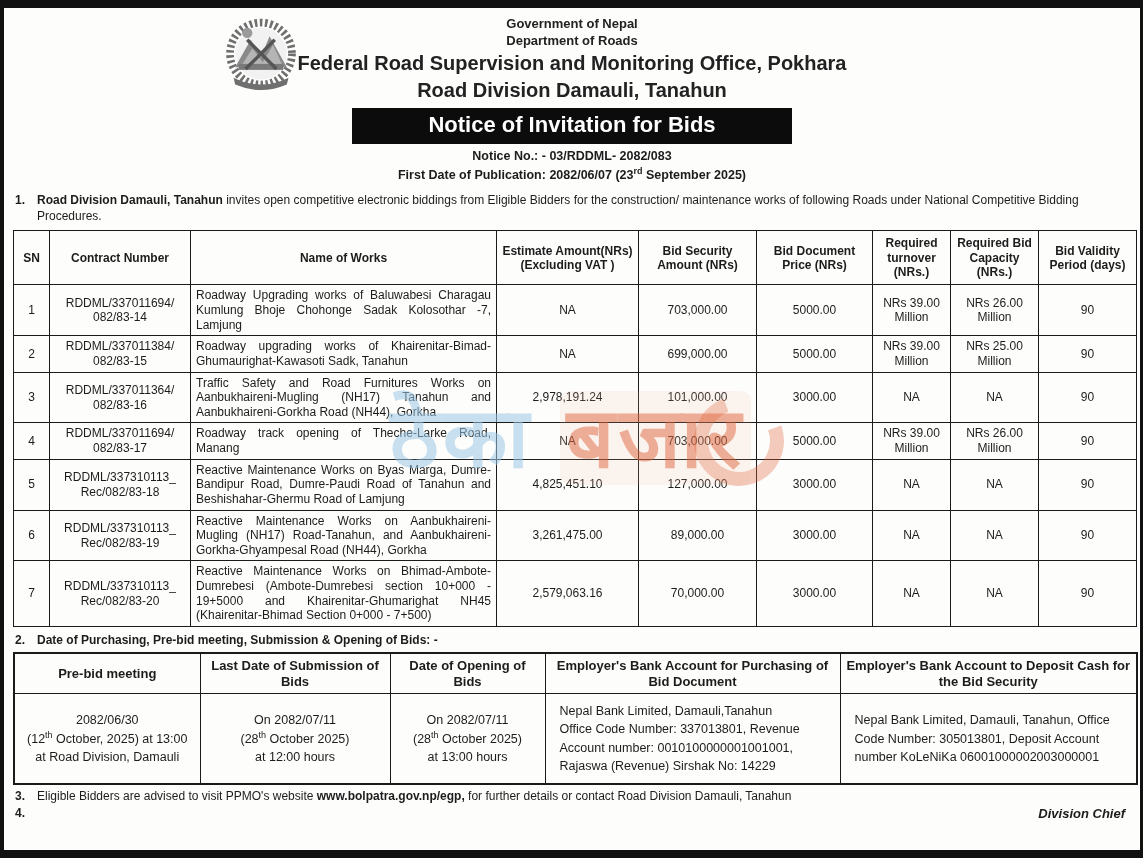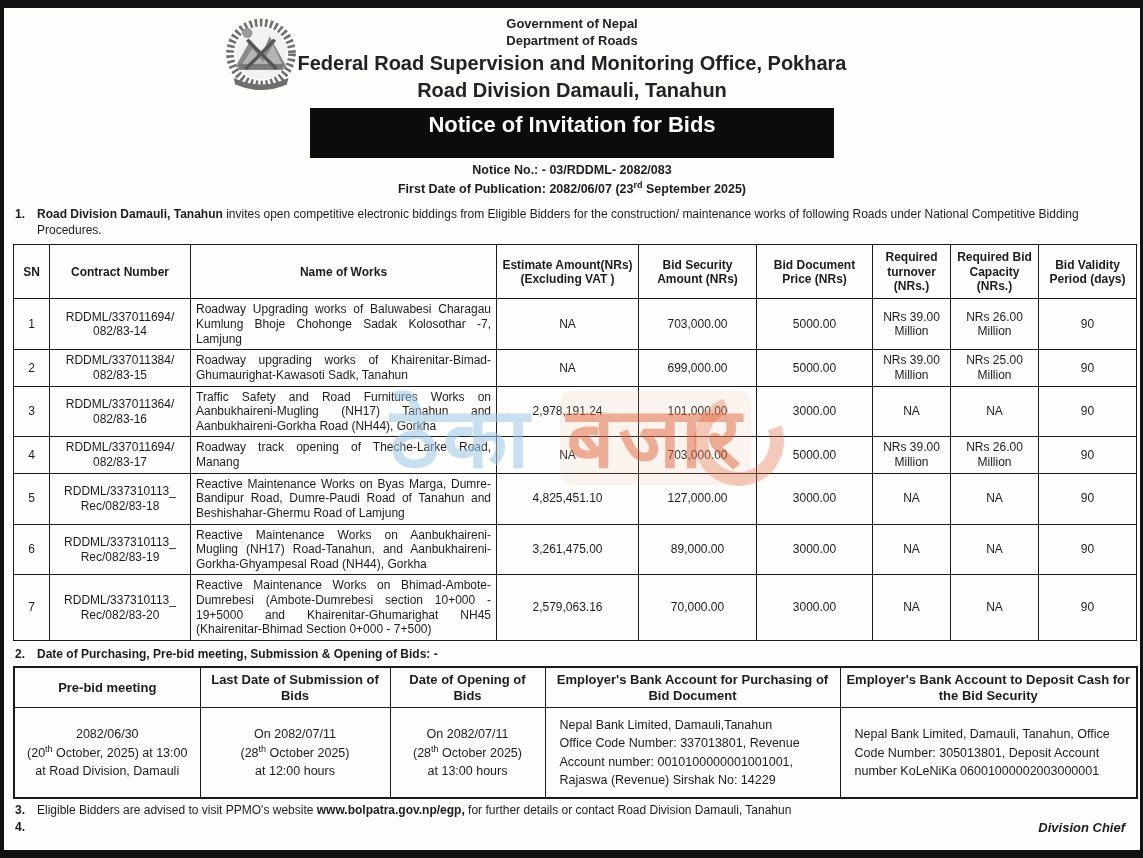--- a/index.html
+++ b/index.html
@@ -12,22 +12,22 @@
     padding:4px 9px 0 9px; overflow:hidden;
   }
   
   .masthead { position:relative; text-align:center; padding-top:4px; }
   .emblem { position:absolute; left:205px; top:2px; width:86px; height:86px; }
   .hl { font-weight:bold; color:#222; }
   .hl1 { font-size:13px; line-height:1.3; }
   .hl4 { font-size:20px; line-height:1.35; }
   .hl5 { font-size:20px; line-height:1.3; }
   .banner {
-    width:524px; margin:5px auto 4px auto; background:#0c0c0c; color:#fff;
-    font-size:22px; font-weight:bold; text-align:center; padding:4px 0 20px 0;
+    width:440px; margin:5px auto 4px auto; background:#0c0c0c; color:#fff;
+    font-size:22px; font-weight:bold; text-align:center; padding:4px 0 6px 0;
   }
   .notice-line { text-align:center; font-weight:bold; font-size:12.5px; line-height:1.4; }
   sup { font-size:9px; }
   
   .numbered { display:flex; font-size:12px; line-height:1.35; margin:7px 2px 6px 2px; }
   .numbered .num { width:22px; flex:0 0 22px; font-weight:bold; }
   
   table { border-collapse:collapse; table-layout:fixed; width:1123px; }
   td, th { border:1.6px solid #1a1a1a; font-size:12px; padding:3px 5px; vertical-align:middle; }
   th { font-weight:bold; text-align:center; line-height:1.2; padding:5px 3px; }
@@ -220,21 +220,21 @@
         <th>Last Date of Submission of Bids</th>
         <th>Date of Opening of Bids</th>
         <th>Employer's Bank Account for Purchasing of Bid Document</th>
         <th>Employer's Bank Account to Deposit Cash for the Bid Security</th>
       </tr>
     </thead>
     <tbody>
       <tr>
         <td>
           <div>2082/06/30</div>
-          <div><span>(20</span><sup>th</sup><span> October, 2025) at 13:00</span></div>
+          <div><span>(12</span><sup>th</sup><span> October, 2025) at 13:00</span></div>
           <div>at Road Division, Damauli</div>
         </td>
         <td>
           <div>On 2082/07/11</div>
           <div><span>(28</span><sup>th</sup><span> October 2025)</span></div>
           <div>at 12:00 hours</div>
         </td>
         <td>
           <div>On 2082/07/11</div>
           <div><span>(28</span><sup>th</sup><span> October 2025)</span></div>

